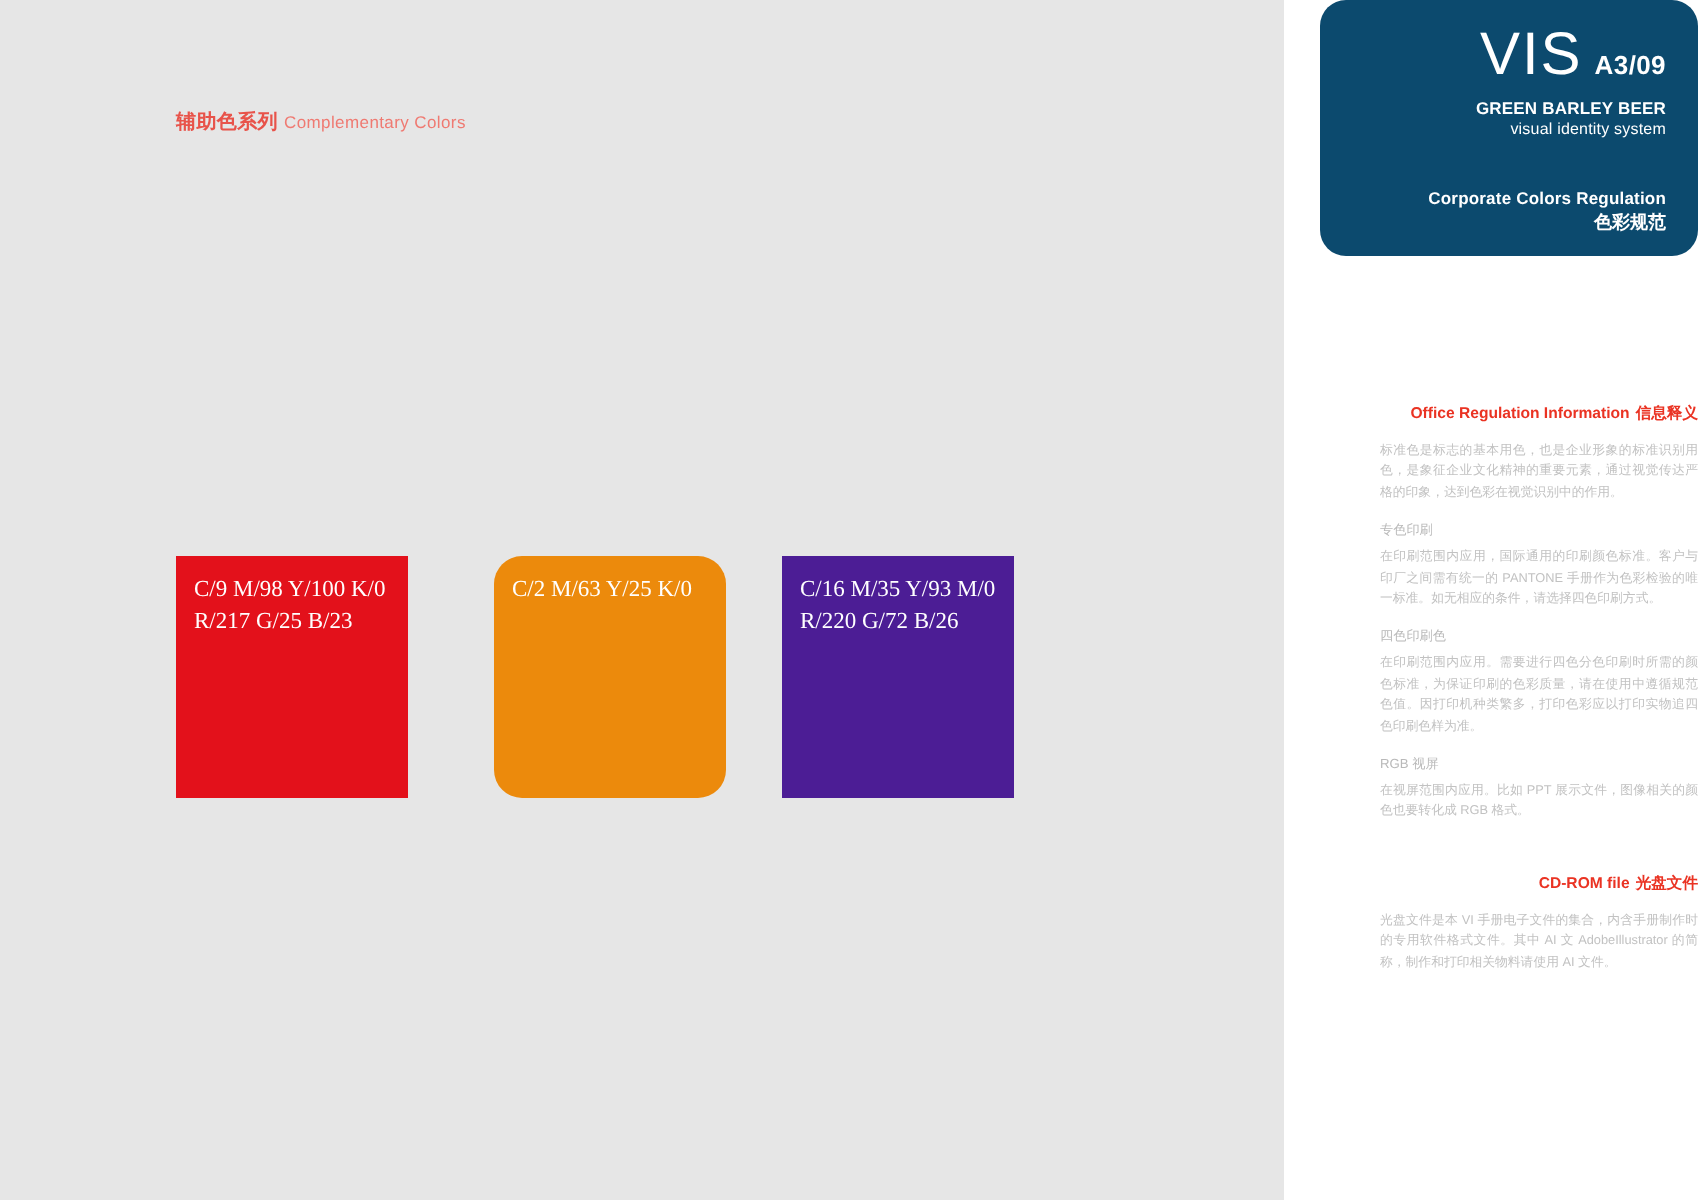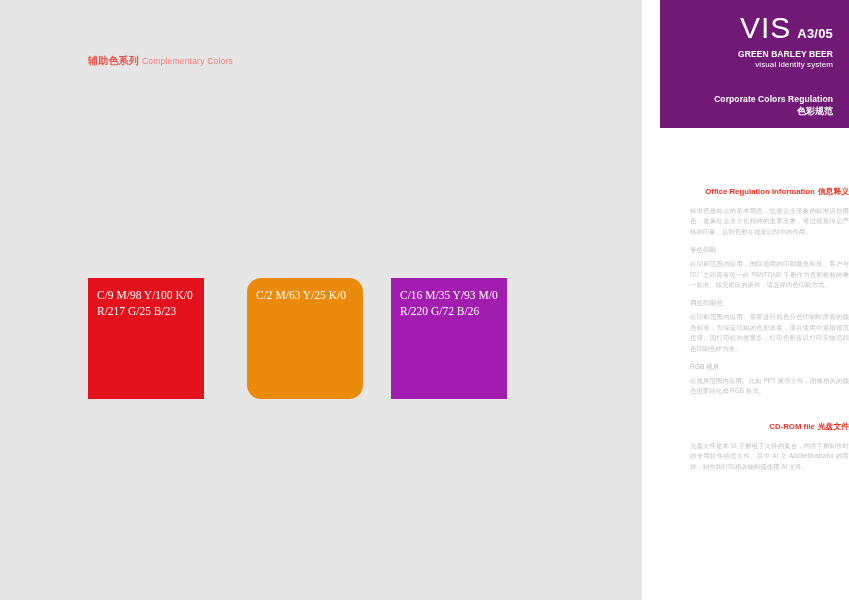--- a/index.html
+++ b/index.html
@@ -128,21 +128,21 @@
   #title-regulation-cn {
     margin-top: 1px;
     font-size: 9px;
     font-weight: bold;
   }
 
   
   #text-column {
     position: absolute;
     left: 48px;
-    top: 186px;
+    top: 201px;
     width: 159px;
   }
 
   .block { margin-bottom: 0; }
 
   .block-title {
     font-size: 7.8px;
     font-weight: bold;
     color: #ea3323;
     text-align: right;
@@ -180,33 +180,33 @@
 
   <div class="swatch" id="swatch-0" style="background: rgb(227, 17, 27);">
     <div class="swatch-line">C/9 M/98 Y/100 K/0</div>
     <div class="swatch-line">R/217 G/25 B/23</div>
   </div>
 
   <div class="swatch" id="swatch-1" style="background: rgb(236, 138, 12);">
     <div class="swatch-line">C/2 M/63 Y/25 K/0</div>
   </div>
 
-  <div class="swatch" id="swatch-2" style="background: #a21caf;">
+  <div class="swatch" id="swatch-2" style="background: #4c1d95;">
     <div class="swatch-line">C/16 M/35 Y/93 M/0</div>
     <div class="swatch-line">R/220 G/72 B/26</div>
   </div>
 
 </div>
 
 <div id="sidebar">
 
-  <div id="title-card" style="background: #701a75;">
+  <div id="title-card" style="background: #0c4a6e; border-radius: 13px;">
     <div id="title-vis-row">
       <span id="title-vis">VIS</span>
-      <span id="title-code">A3/05</span>
+      <span id="title-code">A3/09</span>
     </div>
     <div id="title-brand">GREEN BARLEY BEER</div>
     <div id="title-system">visual identity system</div>
     <div id="title-regulation">Corporate Colors Regulation</div>
     <div id="title-regulation-cn">色彩规范</div>
   </div>
 
   <div id="text-column">
 
     <div class="block">

